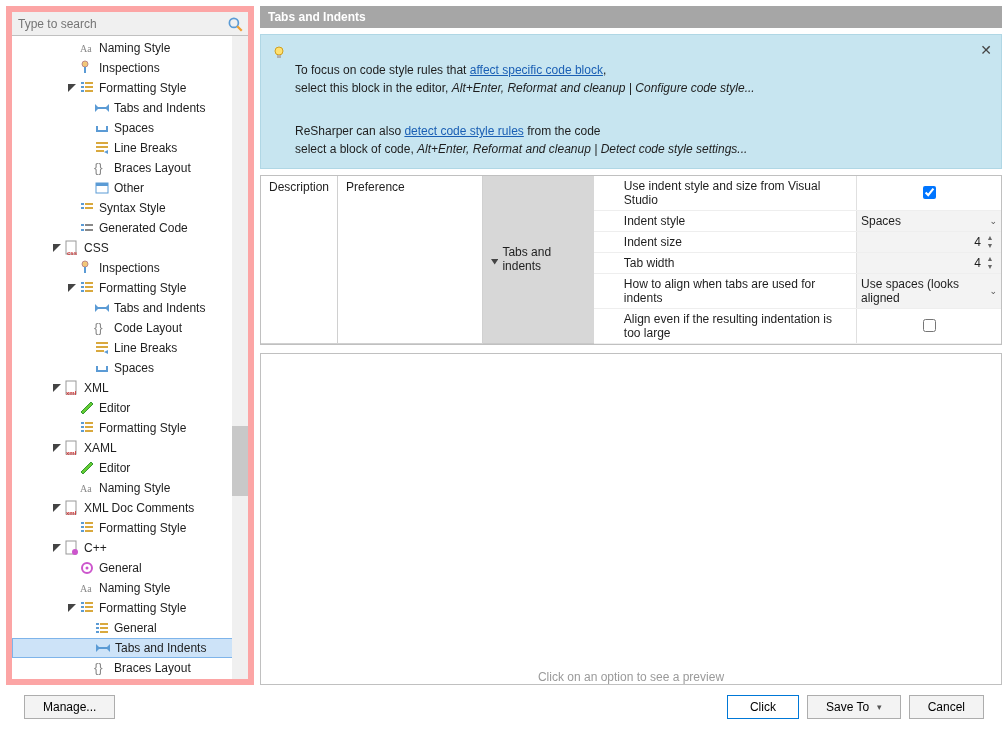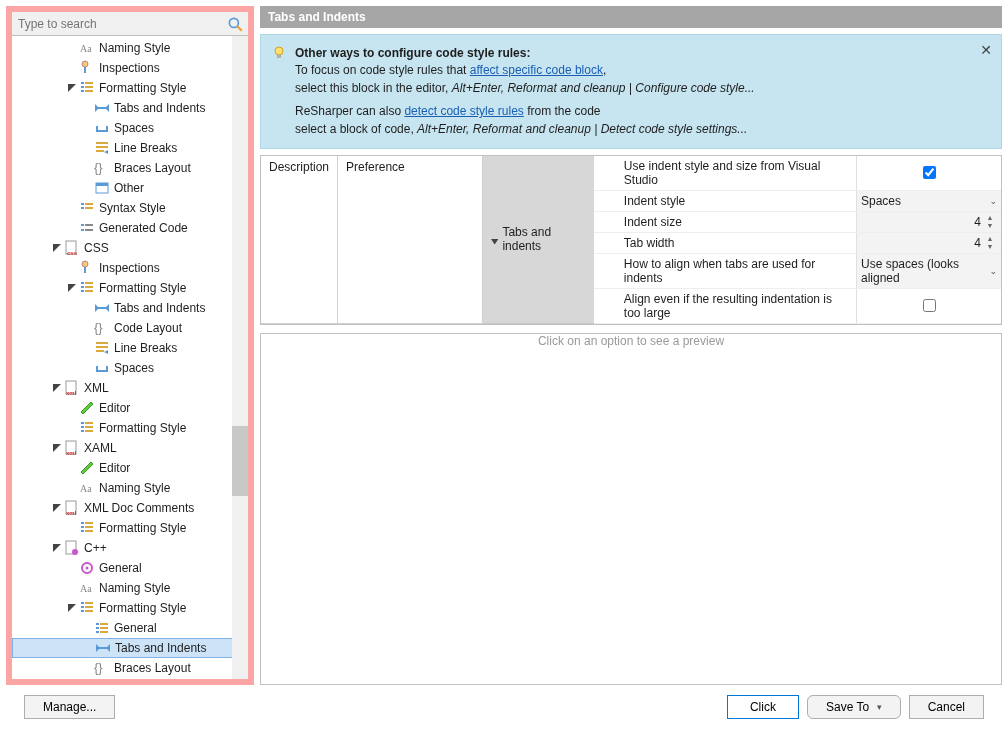--- a/index.html
+++ b/index.html
@@ -21,47 +21,47 @@
 .indent { display: inline-block; flex-shrink: 0; }
 
 .content { flex: 1; display: flex; flex-direction: column; overflow: hidden; }
 .panel-title { background: #a6a6a6; color: #fff; font-weight: 600; padding: 4px 8px; font-size: 12px; }
 .info-box { background: #c7e5f0; border: 1px solid #b0d7e5; margin: 6px 0 0 0; padding: 10px 12px 10px 34px; position: relative; line-height: 1.45; }
 .info-bulb { position: absolute; left: 10px; top: 10px; width: 16px; height: 16px; }
 .info-close { position: absolute; right: 8px; top: 8px; width: 14px; height: 14px; cursor: pointer; color: #444; font-size: 14px; line-height: 14px; text-align: center; }
 .info-box b { font-weight: 600; }
 .info-box a { color: #1a5fb4; text-decoration: underline; cursor: pointer; }
 .info-box em { font-style: italic; }
-.info-para { margin-top: 6px; }
+.info-para { margin-top: 26px; }
 
 .grid-wrap { border: 1px solid #c0c0c0; margin-top: 6px; display: flex; flex-direction: row; }
 .grid-header { display: flex; background: #fff; border-bottom: 1px solid #d0d0d0; }
 .gh-cell { padding: 4px 8px; border-right: 1px solid #d0d0d0; }
 .gh-desc { flex: 1; }
 .gh-pref { width: 145px; }
 .group-row { background: #d7d7d7; padding: 3px 8px; display: flex; align-items: center; gap: 4px; border-bottom: 1px solid #c8c8c8; }
 .group-tri { width: 8px; height: 8px; }
 .data-row { display: flex; border-bottom: 1px solid #eee; background: #fff; }
 .dr-desc { flex: 1; padding: 3px 8px 3px 30px; }
 .dr-pref { width: 145px; border-left: 1px solid #e0e0e0; display: flex; align-items: center; justify-content: flex-end; padding: 0 4px; background: #f3f3f3; }
 .dr-pref.white { background: #fff; justify-content: center; }
 .dr-pref input[type=checkbox] { }
 .dr-pref .num { flex: 1; text-align: right; padding-right: 2px; }
 .spinner { width: 14px; display: flex; flex-direction: column; }
 .spinner span { height: 8px; font-size: 7px; line-height: 7px; color: #666; text-align: center; }
 .combo { flex: 1; display: flex; align-items: center; justify-content: space-between; font-size: 12px; }
 .combo-arrow { color: #555; font-size: 9px; padding-left: 4px; }
 
-.preview { border: 1px solid #c0c0c0; margin-top: 8px; flex: 1; display: flex; align-items: flex-start; justify-content: center; color: #9a9a9a; font-size: 12px; min-height: 130px; }
+.preview { border: 1px solid #c0c0c0; margin-top: 8px; flex: 1; display: flex; align-items: flex-end; justify-content: center; color: #9a9a9a; font-size: 12px; min-height: 130px; }
 
 .button-bar { display: flex; padding: 10px 24px; gap: 8px; align-items: center; border-top: 0px solid #ddd; }
 .button-bar .spacer { flex: 1; }
 .btn { border: 1px solid #adadad; background: #f3f3f3; padding: 4px 18px; font: inherit; cursor: pointer; min-width: 72px; }
 .btn.primary { border-color: #0078d7; background: #fff; }
-.btn.dd { display: inline-flex; align-items: center; gap: 8px; border-radius: 6px; }
+.btn.dd { display: inline-flex; align-items: center; gap: 8px; }
 .btn.dd::after { content: "▾"; font-size: 9px; color: #555; }
 </style>
 </head>
 <body>
 
 <div class="main-area">
   <div class="sidebar">
     <div class="search-row">
       <input class="search-input" placeholder="Type to search" style="">
       <span class="search-icon">
@@ -495,21 +495,21 @@
     <div class="panel-title">Tabs and Indents</div>
 
     <div class="info-box">
       <span class="info-bulb">
         <svg viewBox="0 0 16 16">
             <circle cx="8" cy="6" r="4" fill="#ffe070" stroke="#d0a020"></circle>
             <rect x="6" y="10" width="4" height="3" fill="#b0b0b0"></rect>
           </svg>
       </span>
       <span class="info-close">✕</span>
-      <b>Other ways to configure code style rules:</b><br>
+      <br>
       <span>To focus on code style rules that </span><a>affect specific code block</a><span>,</span><br>
       <span>select this block in the editor, </span><em>Alt+Enter, Reformat and cleanup | Configure code style...</em>
       <div class="info-para">
         <span>ReSharper can also </span><a>detect code style rules</a><span> from the code</span><br>
         <span>select a block of code, </span><em>Alt+Enter, Reformat and cleanup | Detect code style settings...</em>
       </div>
     </div>
 
     <div class="grid-wrap">
       <div class="grid-header">

